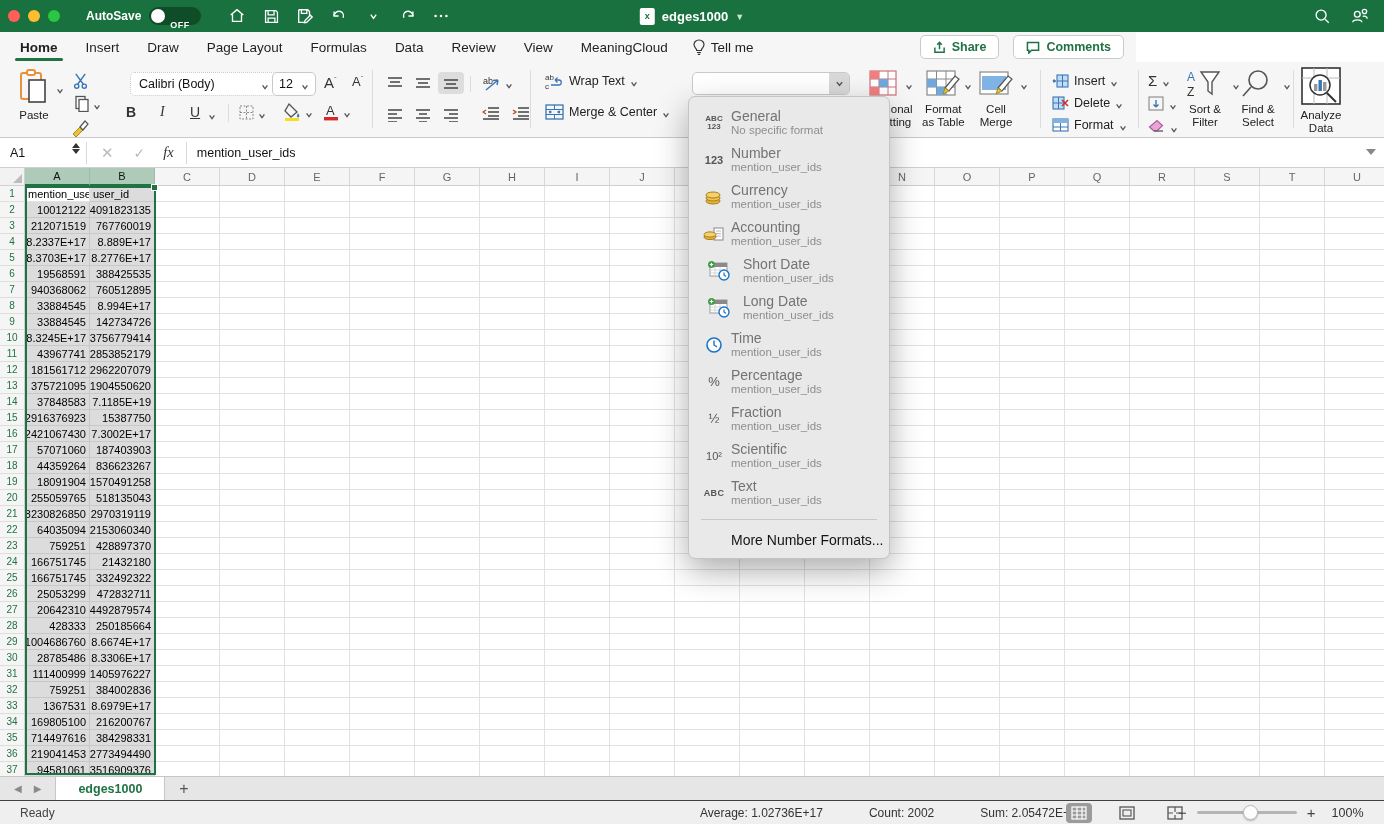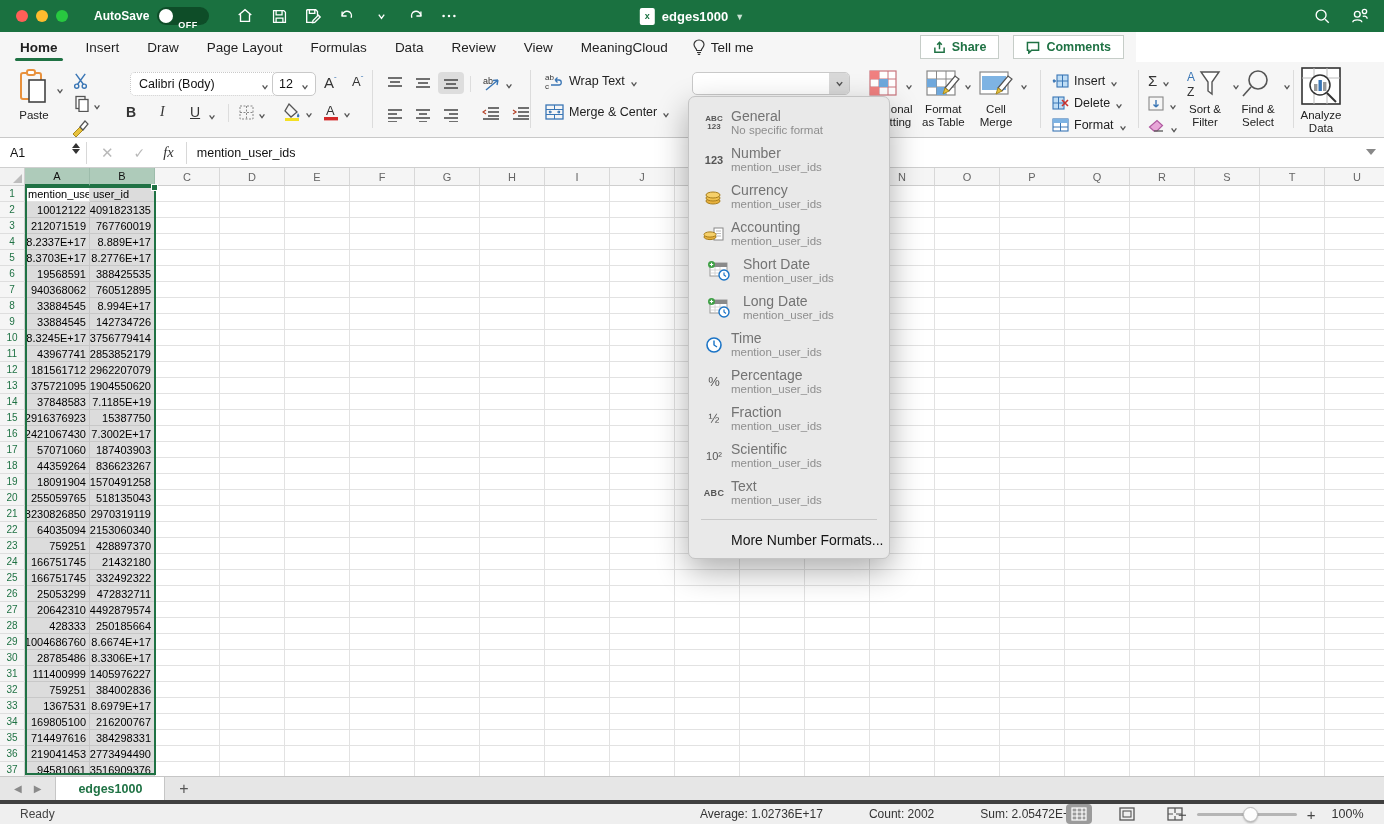--- a/index.html
+++ b/index.html
@@ -1,21 +1,21 @@
 <!DOCTYPE html>
 <html><head>
 <meta charset="utf-8">
 <style>
   * { margin:0; padding:0; box-sizing:border-box; }
   html,body { width:1384px; height:824px; overflow:hidden; }
   body { font-family:"Liberation Sans", sans-serif; background:#fff; position:relative; }
   #app { position:absolute; inset:0; width:1384px; height:824px; overflow:hidden; }
 
   
-  .titlebar { position:absolute; left:0; top:0; width:1384px; height:32px; background:#1A7140; display:flex; align-items:center; color:#fff;padding-left:8px; }
+  .titlebar { position:absolute; left:0; top:0; width:1384px; height:32px; background:#1A7140; display:flex; align-items:center; color:#fff; }
   .tlight { width:12px; height:12px; border-radius:50%; display:inline-block; margin-left:8px; }
   .tl-red{ background:#FF5F57; } .tl-yellow{ background:#FEBC2E; } .tl-green{ background:#28C840; }
   .autosave { margin-left:26px; font-size:12px; font-weight:bold; color:#fff; }
   .as-pill { margin-left:8px; width:52px; height:18px; border-radius:9px; background:#0E4D28; display:inline-flex; align-items:center; position:relative; }
   .as-knob { width:14px; height:14px; border-radius:50%; background:#fff; margin-left:2px; }
   .as-off { font-size:9px; font-weight:bold; color:#fff; margin-left:5px; letter-spacing:.5px;margin-top:17px; }
   .tb-icons { display:flex; align-items:center; gap:14px; margin-left:26px; }
   .tb-ic { width:20px; height:20px; display:flex; align-items:center; justify-content:center; cursor:pointer; }
   .tb-ic svg { stroke:#fff; fill:none; stroke-width:1.5; }
   .title-center { position:absolute; left:50%; transform:translateX(-50%); display:flex; align-items:center; gap:7px; }
@@ -24,21 +24,21 @@
   .title-chev { font-size:9px; color:#CBE2D4; margin-top:2px; }
   .tb-right { position:absolute; right:14px; display:flex; align-items:center; gap:18px; }
 
   
   .tabrow { position:absolute; left:0; top:32px; width:1136px; height:30px; background:#F6F6F6; display:flex; align-items:center; }
   .rtab { font-size:13.5px; color:#1f1f1f; padding:0 5px; margin:0 9px; height:30px; display:flex; align-items:center; cursor:pointer; position:relative; white-space:nowrap; }
   .rtab.active { font-weight:bold; }
   .rtab.active::after { content:""; position:absolute; left:0; right:0; bottom:1px; height:3px; background:#1F7244; border-radius:2px; }
   .tellme { display:flex; align-items:center; gap:5px; margin-left:10px; font-size:13.5px; color:#1f1f1f; }
   .tabrow-right { position:absolute; right:12px; display:flex; gap:14px; }
-  .pill-btn { display:flex; align-items:center; gap:6px; border:1px solid #c6cdc8; background:#fff; color:#1F7244; font-size:12.5px; font-weight:bold; border-radius:0; padding:4px 12px; cursor:pointer; }
+  .pill-btn { display:flex; align-items:center; gap:6px; border:1px solid #c6cdc8; background:#fff; color:#1F7244; font-size:12.5px; font-weight:bold; border-radius:5px; padding:4px 12px; cursor:pointer; }
   .pill-btn svg { stroke:#1F7244; fill:none; stroke-width:1.6; }
 
   
   .ribbon { position:absolute; left:0; top:62px; width:1384px; height:76px; background:#F6F6F6; border-bottom:1px solid #C9C9C9; font-size:12px; color:#222; }
   .rsep { position:absolute; top:8px; width:1px; height:58px; background:#DCDCDC; }
   .bigbtn { position:absolute; display:flex; flex-direction:column; align-items:center; cursor:pointer; }
   .biglabel { font-size:11.5px; color:#222; text-align:center; line-height:13px; margin-top:3px; }
   .chev { display:inline-block; width:8px; height:8px; }
   .chev svg { stroke:#555; fill:none; stroke-width:1.6; }
   .selbox { background:#fff; border:1px solid #C9C9C9; border-radius:5px; display:flex; align-items:center; font-size:12.5px; color:#111; }
@@ -98,21 +98,21 @@
   .ic-abc { font-size:9px; font-weight:bold; color:#555; letter-spacing:.3px; }
 
   
   .sheetbar { position:absolute; left:0; top:776px; width:1384px; height:24px; background:#E6E6E6; border-top:1px solid #C6C6C6; display:flex; align-items:center; }
   .snav { color:#8a8a8a; font-size:10px; margin-left:14px; cursor:pointer; }
   .snav + .snav { margin-left:12px; }
   .stab { margin-left:14px; height:24px; background:#fff; display:flex; align-items:center; padding:0 22px; font-size:12.5px; font-weight:bold; color:#1F7244; border-left:1px solid #C6C6C6; border-right:1px solid #C6C6C6; cursor:pointer; }
   .saddtab { margin-left:14px; font-size:16px; color:#555; cursor:pointer; }
 
   
-  .statusbar { position:absolute; left:0; top:800px; width:1384px; height:24px; background:#EFEFEF; border-top:4px solid #404040; display:flex; align-items:center; font-size:12px; color:#444; }
+  .statusbar { position:absolute; left:0; top:800px; width:1384px; height:24px; background:#EFEFEF; border-top:1px solid #404040; display:flex; align-items:center; font-size:12px; color:#444; }
   .sb-ready { margin-left:20px; }
   .sb-stats { position:absolute; left:700px; display:flex; gap:46px; color:#333; }
   .sb-views { position:absolute; left:1066px; display:flex; align-items:center; gap:22px; }
   .vbtn { width:26px; height:20px; display:flex; align-items:center; justify-content:center; border-radius:4px; cursor:pointer; }
   .vbtn.sel { background:#9B9B9B; }
   .sb-zoom { position:absolute; left:1178px; display:flex; align-items:center; }
   .zminus,.zplus { font-size:15px; color:#444; cursor:pointer; }
   .ztrack { width:100px; height:3px; background:#B5B5B5; border-radius:2px; margin:0 10px; position:relative; cursor:pointer; }
   .zthumb { position:absolute; left:46px; top:-6px; width:15px; height:15px; border-radius:50%; background:#FDFDFD; border:1px solid #BBB; box-shadow:0 1px 2px rgba(0,0,0,.25); }
   .zpct { margin-left:16px; font-size:12.5px; color:#333; }

